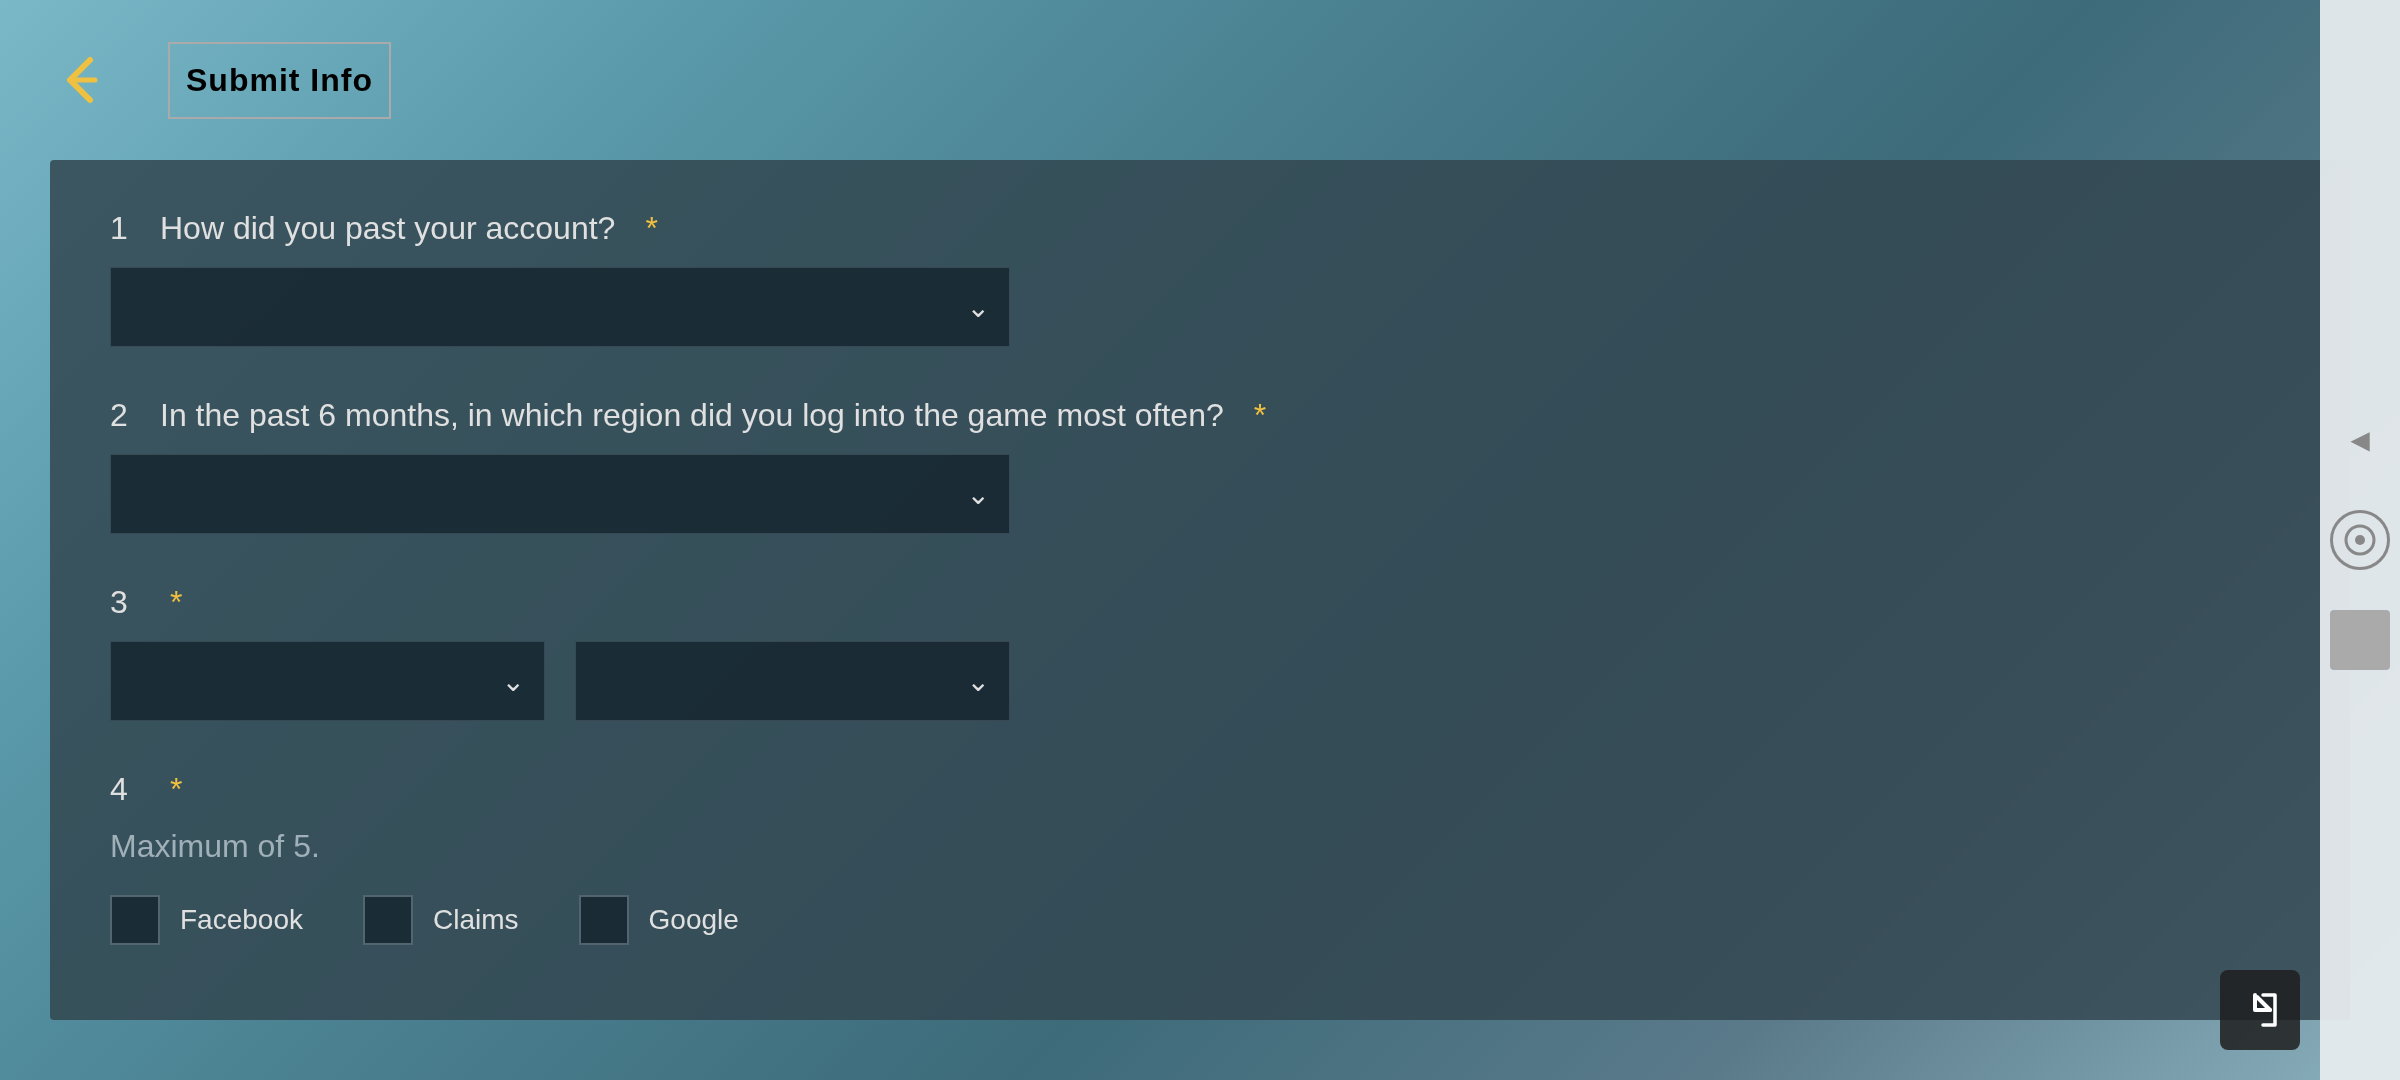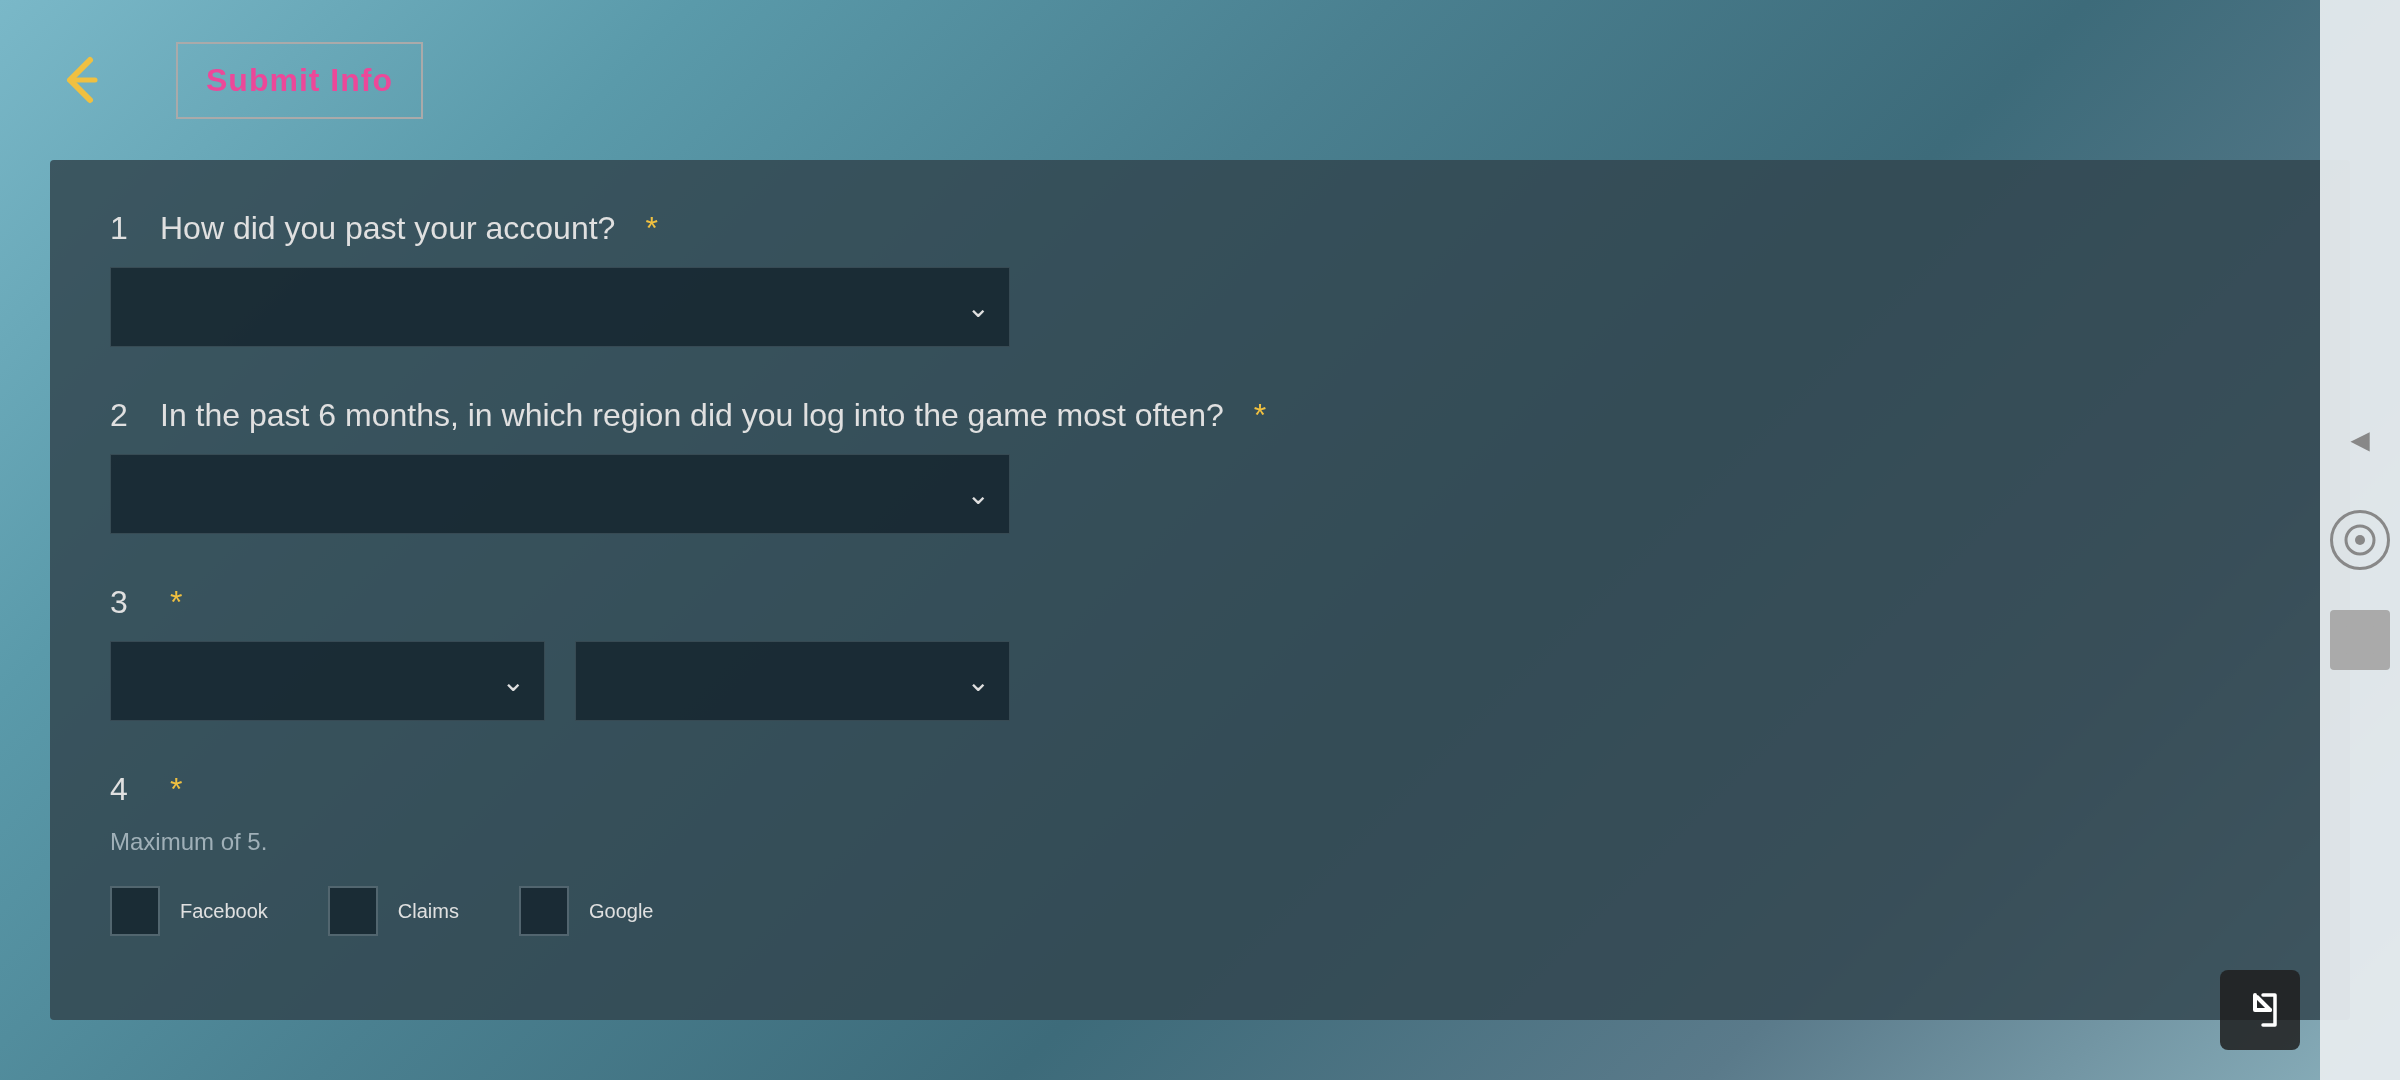--- a/index.html
+++ b/index.html
@@ -37,25 +37,25 @@
     .page-title {
       font-size: 72px;
       font-weight: 900;
       color: #f0c040;
       text-shadow: 2px 2px 8px rgba(0,0,0,0.5);
       font-style: italic;
       letter-spacing: 2px;
     }
 
     .submit-btn {
-      margin-left: 36px;
-      padding: 18px 28px;
+      margin-left: 28px;
+      padding: 18px 16px;
       background: transparent;
       border: 2px solid #aaa;
-      color: #ec4899;
+      color: #000000;
       font-size: 32px;
       font-weight: bold;
       cursor: pointer;
       letter-spacing: 1px;
     }
 
     
     .form-container {
       margin: 0 50px;
       background: rgba(50, 70, 80, 0.85);
@@ -125,21 +125,21 @@
       gap: 30px;
       max-width: 900px;
     }
 
     .double-dropdown .dropdown-wrapper {
       flex: 1;
     }
 
     
     .subtitle-text {
-      font-size: 24px;
+      font-size: 32px;
       color: #a0b0b8;
       margin-bottom: 30px;
     }
 
     .checkboxes-row {
       display: flex;
       gap: 60px;
       flex-wrap: wrap;
     }
 
@@ -154,21 +154,21 @@
       width: 50px;
       height: 50px;
       background: rgba(20, 35, 45, 0.8);
       border: 2px solid rgba(120,140,150,0.6);
       display: flex;
       align-items: center;
       justify-content: center;
     }
 
     .checkbox-label {
-      font-size: 20px;
+      font-size: 28px;
       color: #e0e0e0;
     }
 
     
     .right-sidebar {
       position: absolute;
       right: 0;
       top: 0;
       width: 80px;
       height: 1080px;

